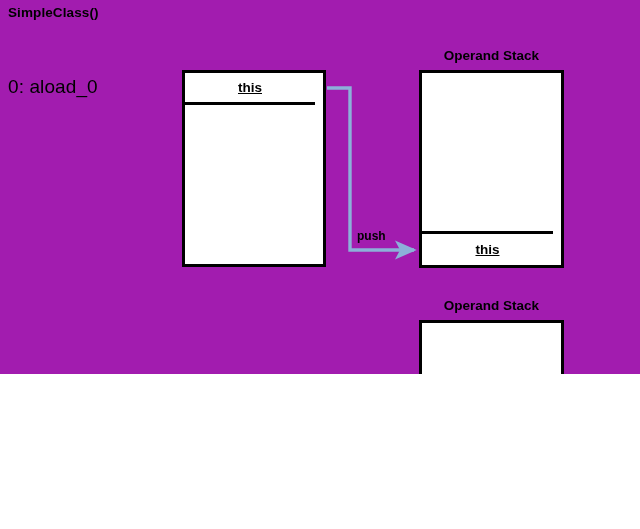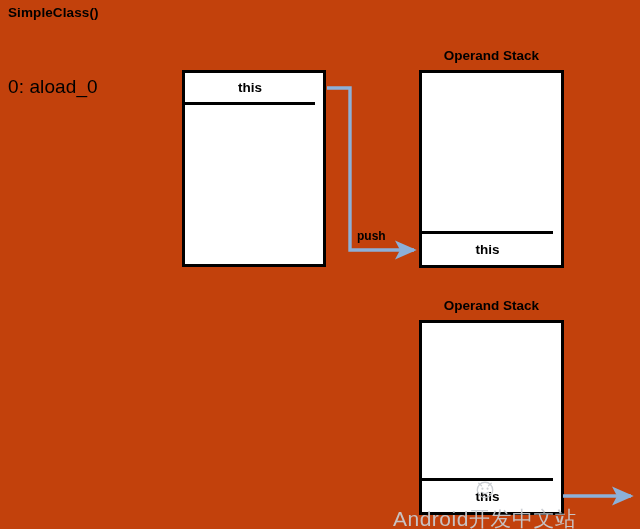--- a/index.html
+++ b/index.html
@@ -3,22 +3,22 @@
 <meta charset="utf-8">
 <style>
   html, body {
     margin: 0;
     padding: 0;
     background: #ffffff;
   }
   #stage {
     position: relative;
     width: 640px;
-    height: 529px;
-    background: #c2410c;
+    height: 374px;
+    background: #a21caf;
     overflow: hidden;
     font-family: "Liberation Sans", sans-serif;
     color: #000000;
   }
 
   
   .method-title {
     position: absolute;
     left: 8px;
     top: 5px;
@@ -57,20 +57,21 @@
     position: absolute;
     left: 0;
     right: 8px;
     box-sizing: border-box;
     display: flex;
     align-items: center;
     justify-content: center;
     font-size: 13.5px;
     font-weight: bold;
     background: transparent;
+    text-decoration: underline;
   }
   .cell-top {
     top: 0;
     height: 32px;
     border-bottom: 3px solid #000000;
   }
   .cell-bottom {
     bottom: 0;
     height: 34px;
     border-top: 3px solid #000000;

